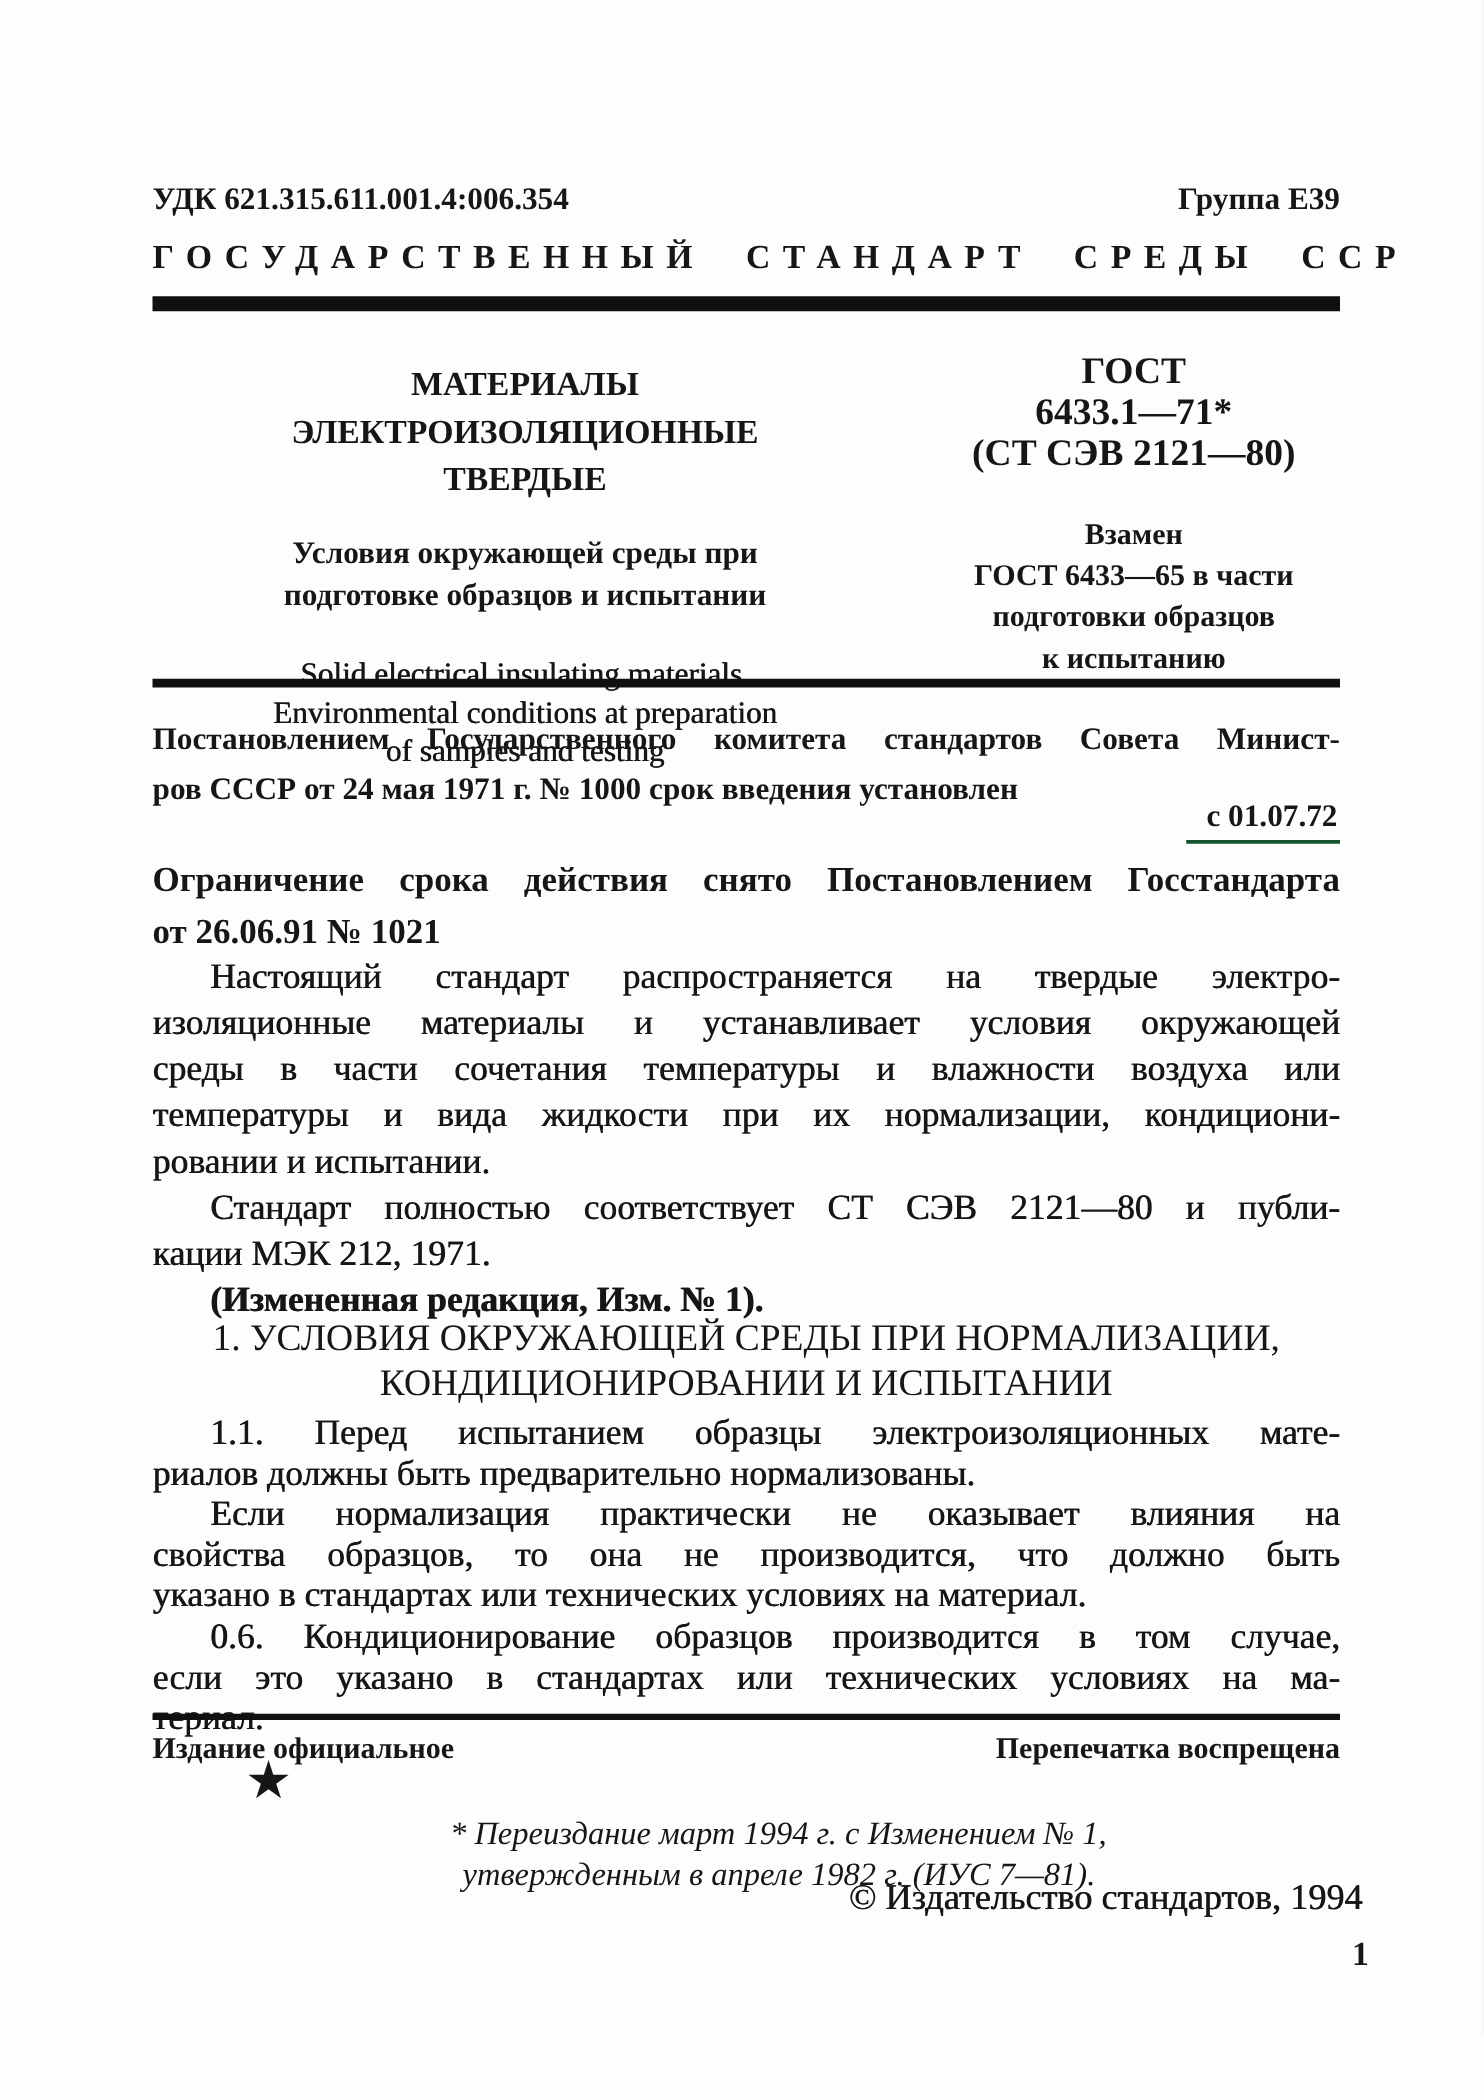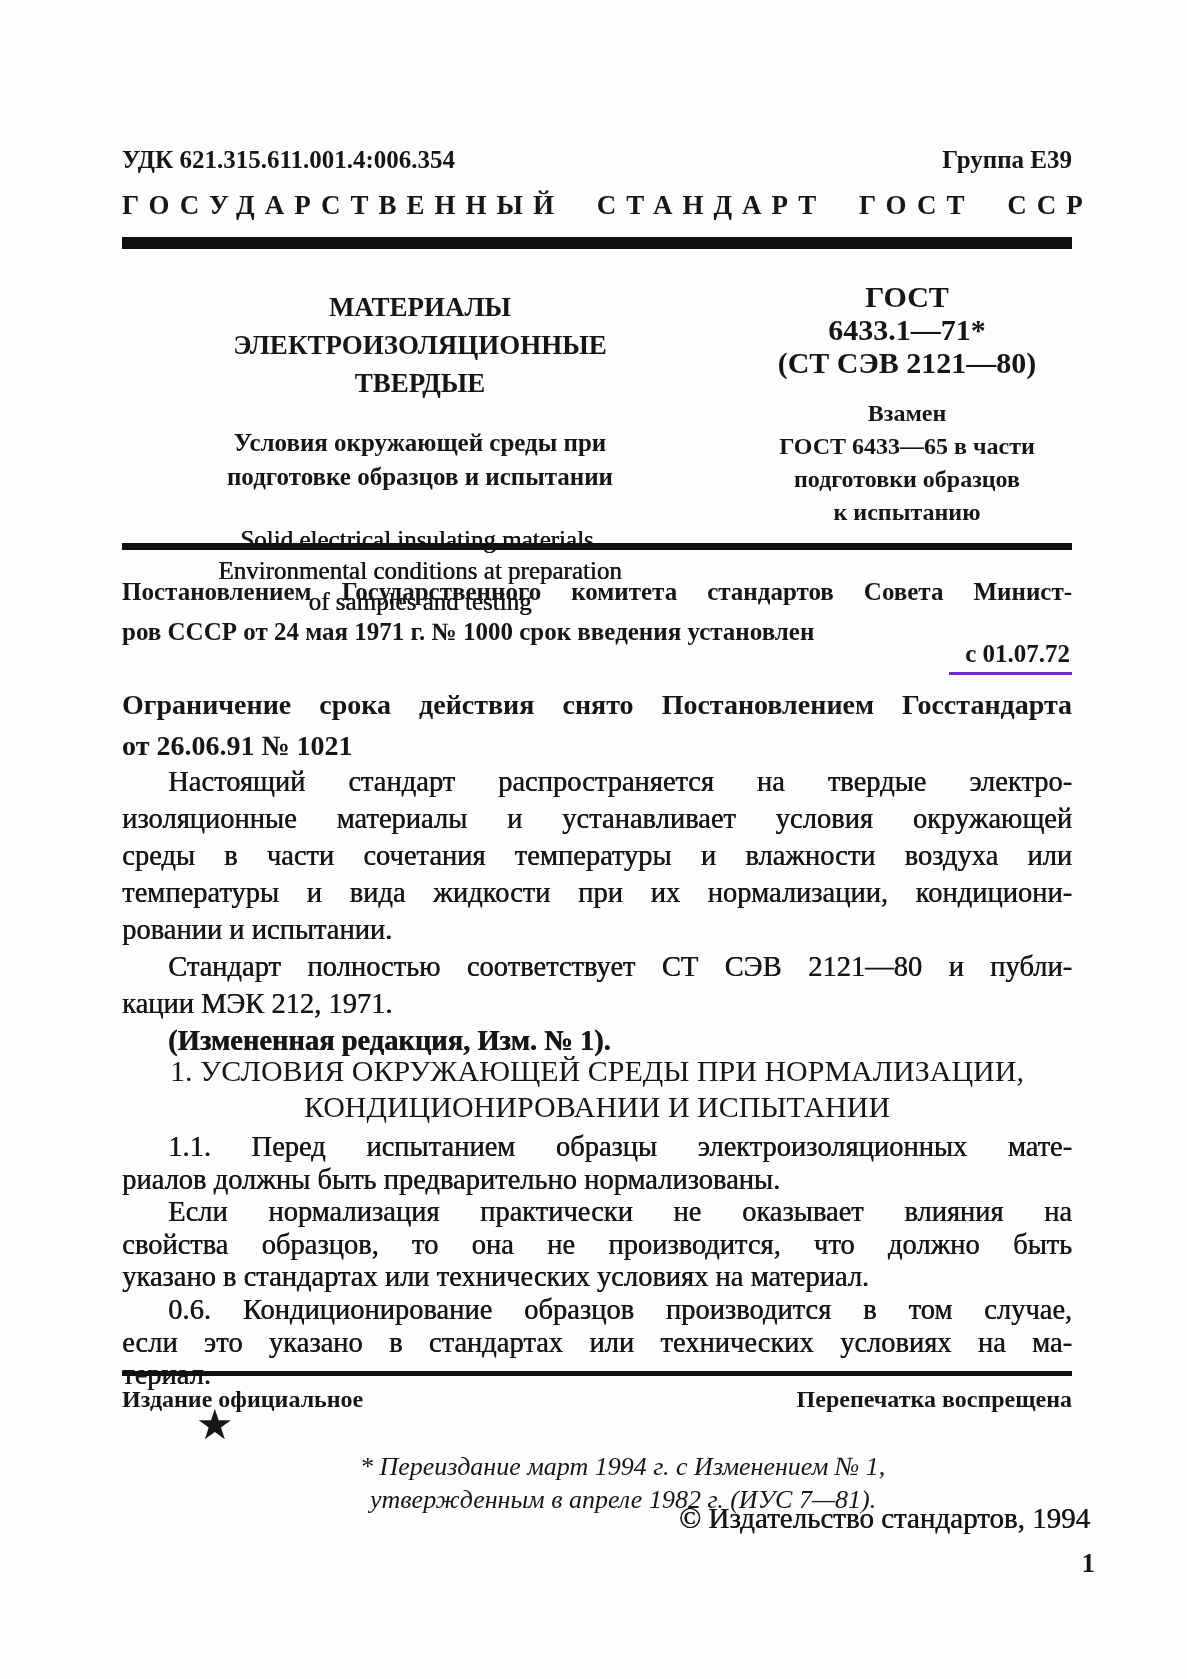--- a/index.html
+++ b/index.html
@@ -25,28 +25,28 @@
   .bar3 { top:1371px; height:5px; }
 
   
   .title-left { top:288px; left:140px; width:560px; text-align:center; font-weight:bold; }
   .tl-ru { font-size:27px; line-height:38px; }
   .tl-sub { margin-top:24px; font-size:25px; line-height:34px; }
   .tl-en { margin-top:30px; font-size:25px; font-weight:normal; line-height:31px; }
   .title-right { top:280px; left:742px; width:330px; text-align:center; font-weight:bold; }
   .tr-big { font-size:30px; line-height:33px; }
   .tr-rep { font-size:24px; line-height:33px; }
-  .tr-gap { margin-top:18px;font-family:Liberation Serif, serif; }
+  .tr-gap { margin-top:33px;font-family:Liberation Serif, serif; }
 
   
   .enactment { top:572px; font-weight:bold; font-size:25px; line-height:40px; }
   .line { display:block; }
   .just { text-align:justify; text-align-last:justify; }
   .eff-date-row { top:640px; text-align:right; font-weight:bold; font-size:25px; }
-  .eff-date { display:inline-block; border-bottom:3px solid #6d28d9; padding:0 2px 4px 16px; }
+  .eff-date { display:inline-block; border-bottom:3px solid #14532d; padding:0 2px 4px 16px; }
   .limitation { top:684px; font-weight:bold; font-size:28px; line-height:41px; }
 
   
   .scope { top:763px; font-size:28.5px; line-height:37px; }
   .indent { text-indent:46px; }
   .bold { font-weight:bold; }
 
   
   .sec-heading { top:1053px; text-align:center; font-weight:normal; font-size:30px; line-height:36px; }
   .sec-body { top:1131px; font-size:28.5px; line-height:32.6px; }
@@ -62,21 +62,21 @@
 </head>
 <body>
 
 <div class="page">
 
   <div class="abs content-x hdr-row">
     <span>УДК 621.315.611.001.4:006.354</span>
     <span>Группа Е39</span>
   </div>
 
-  <div class="abs content-x banner">ГОСУДАРСТВЕННЫЙ СТАНДАРТ ГОСТ ССР</div>
+  <div class="abs content-x banner">ГОСУДАРСТВЕННЫЙ СТАНДАРТ СРЕДЫ ССР</div>
   <div class="abs content-x rule bar1"></div>
 
   <div class="abs title-left">
     <div class="tl-ru">
       <span class="line">МАТЕРИАЛЫ ЭЛЕКТРОИЗОЛЯЦИОННЫЕ</span>
       <span class="line">ТВЕРДЫЕ</span>
     </div>
     <div class="tl-sub">
       <span class="line">Условия окружающей среды при</span>
       <span class="line">подготовке образцов и испытании</span>

